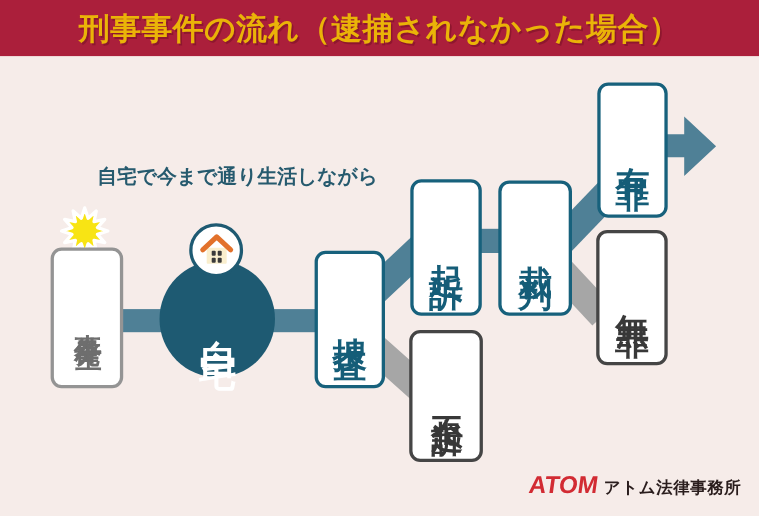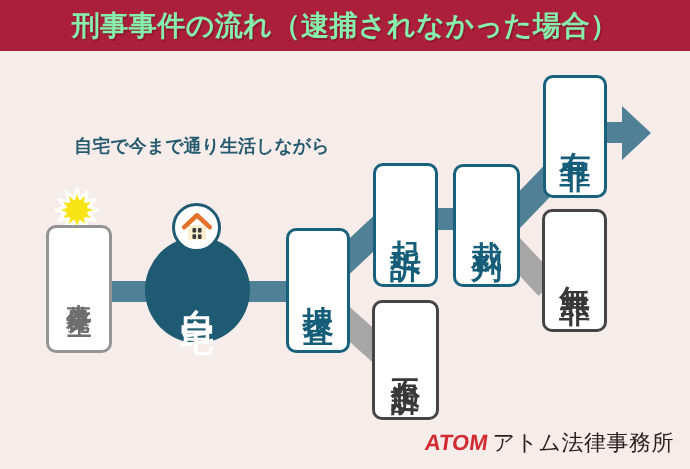--- a/index.html
+++ b/index.html
@@ -7,26 +7,26 @@
     position:relative; width:690px; height:469px; overflow:hidden;
     background:#f6ece9;
     font-family:"Liberation Sans","DejaVu Sans",sans-serif;
   }
   
   .title-bar {
     position:absolute; left:0; top:0; width:690px; height:51px;
     background:#ab1f3b; display:flex; align-items:center; justify-content:center;
   }
   .page-title {
-    margin:14px; color:#86efac; font-size:28px; font-weight:900; letter-spacing:.5px;
+    margin:14px; color:#eab308; font-size:28px; font-weight:900; letter-spacing:.5px;
     text-shadow:1.5px 2px 0 rgba(70,0,14,.28); white-space:nowrap;
   }
   
   .note {
-    position:absolute; left:38px; top:129px; width:320px; margin:4px;
+    position:absolute; left:38px; top:129px; width:320px; margin:18px;
     text-align:center; font-size:18px; line-height:27px; font-weight:700; color:#265a6e;
   }
   
   .connectors { position:absolute; left:0; top:0; width:690px; height:469px; z-index:1; }
   
   .node {
     position:absolute; z-index:2; box-sizing:border-box; background:#ffffff;
     border-radius:10px; display:flex; align-items:center; justify-content:center;
   }
   .v-text {
@@ -61,21 +61,21 @@
   }
   
   .logo {
     position:absolute; z-index:2; right:16px; top:428px;
     display:flex; align-items:baseline; gap:5px; white-space:nowrap;
   }
   .logo-brand {
     color:#d22b33; font-size:22px; font-weight:900;
     transform:skewX(-8deg); display:inline-block;
   }
-  .logo-name { color:#2a1d1d; font-size:22px; font-weight:400; letter-spacing:.5px; }
+  .logo-name { color:#2a1d1d; font-size:15px; font-weight:700; letter-spacing:.5px; }
 </style>
 </head>
 <body>
 
 <div class="stage">
 
   <header class="title-bar">
     <h1 class="page-title">刑事事件の流れ（逮捕されなかった場合）</h1>
   </header>
 

